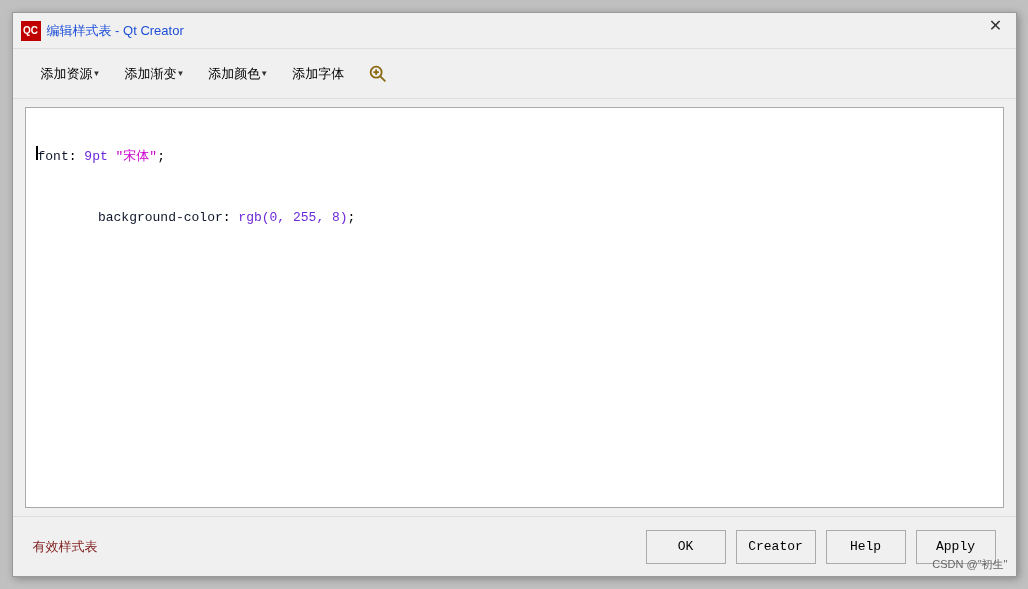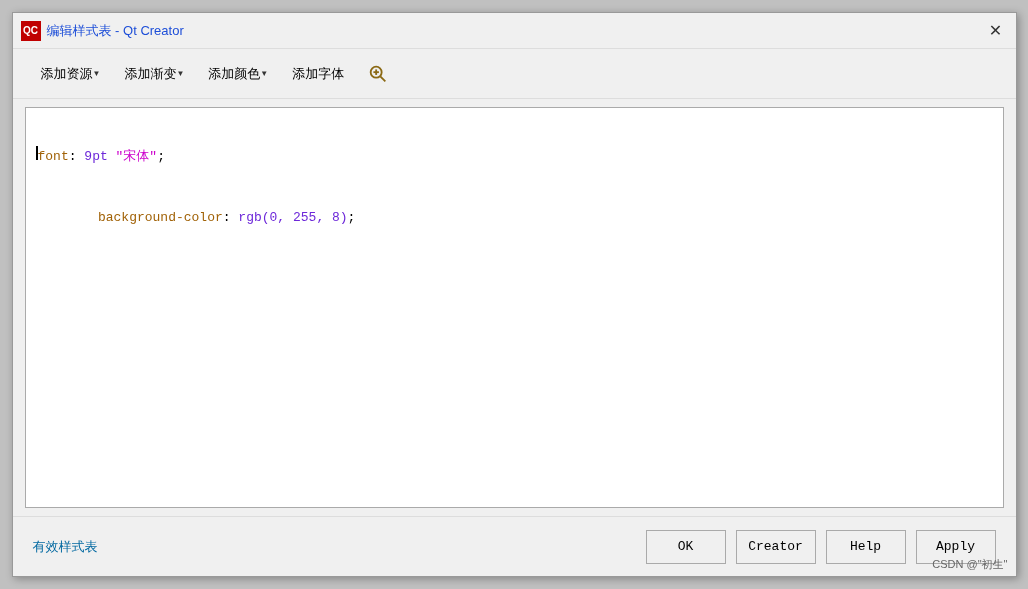--- a/index.html
+++ b/index.html
@@ -25,21 +25,20 @@
       border: 1px solid #999;
       box-shadow: 2px 2px 8px rgba(0,0,0,0.3);
       display: flex;
       flex-direction: column;
     }
 
     .title-bar {
       height: 36px;
       background: #f0f0f0;
       display: flex;
-      align-items: center;
       justify-content: space-between;
       padding: 0 8px;
       border-bottom: 1px solid #ddd;
       flex-shrink: 0;
     }
 
     .title-bar-left {
       display: flex;
       align-items: center;
       gap: 6px;
@@ -134,21 +133,21 @@
       font-size: 13px;
       position: relative;
     }
 
     .editor-content {
       outline: none;
       white-space: pre;
     }
 
     .css-property {
-      color: #a16207;
+      color: #0f172a;
     }
 
     .css-value-number {
       color: #6d28d9;
     }
 
     .css-value-string {
       color: #cc00cc;
     }
 
@@ -181,21 +180,21 @@
       align-items: center;
       padding: 0 20px;
       border-top: 1px solid #ddd;
       flex-shrink: 0;
       justify-content: space-between;
     }
 
     .valid-style-label {
       font-size: 13px;
       font-family: 'Microsoft YaHei', '微软雅黑', sans-serif;
-      color: #0369a1;
+      color: #7f1d1d;
     }
 
     .bottom-buttons {
       display: flex;
       gap: 10px;
     }
 
     .dialog-btn {
       min-width: 80px;
       height: 34px;

